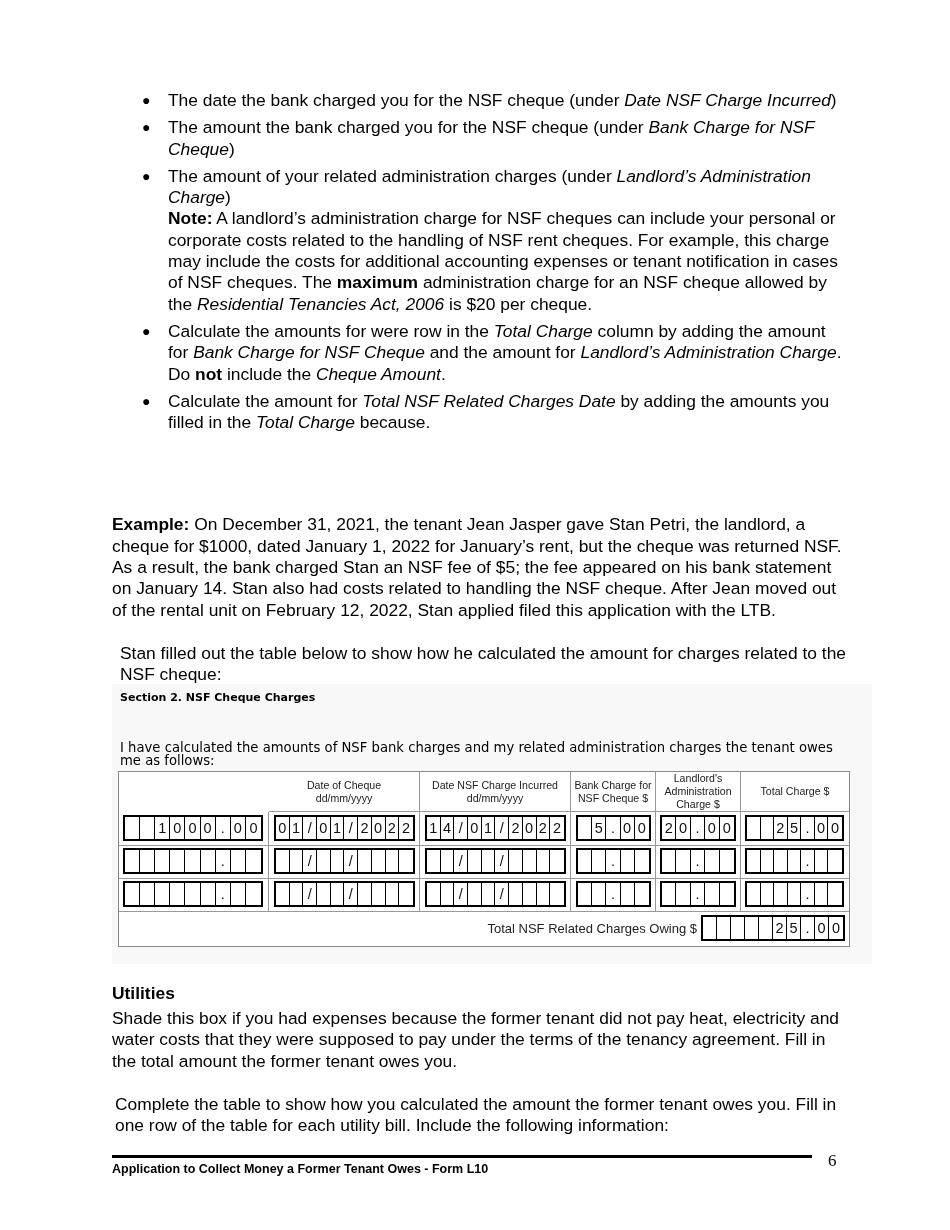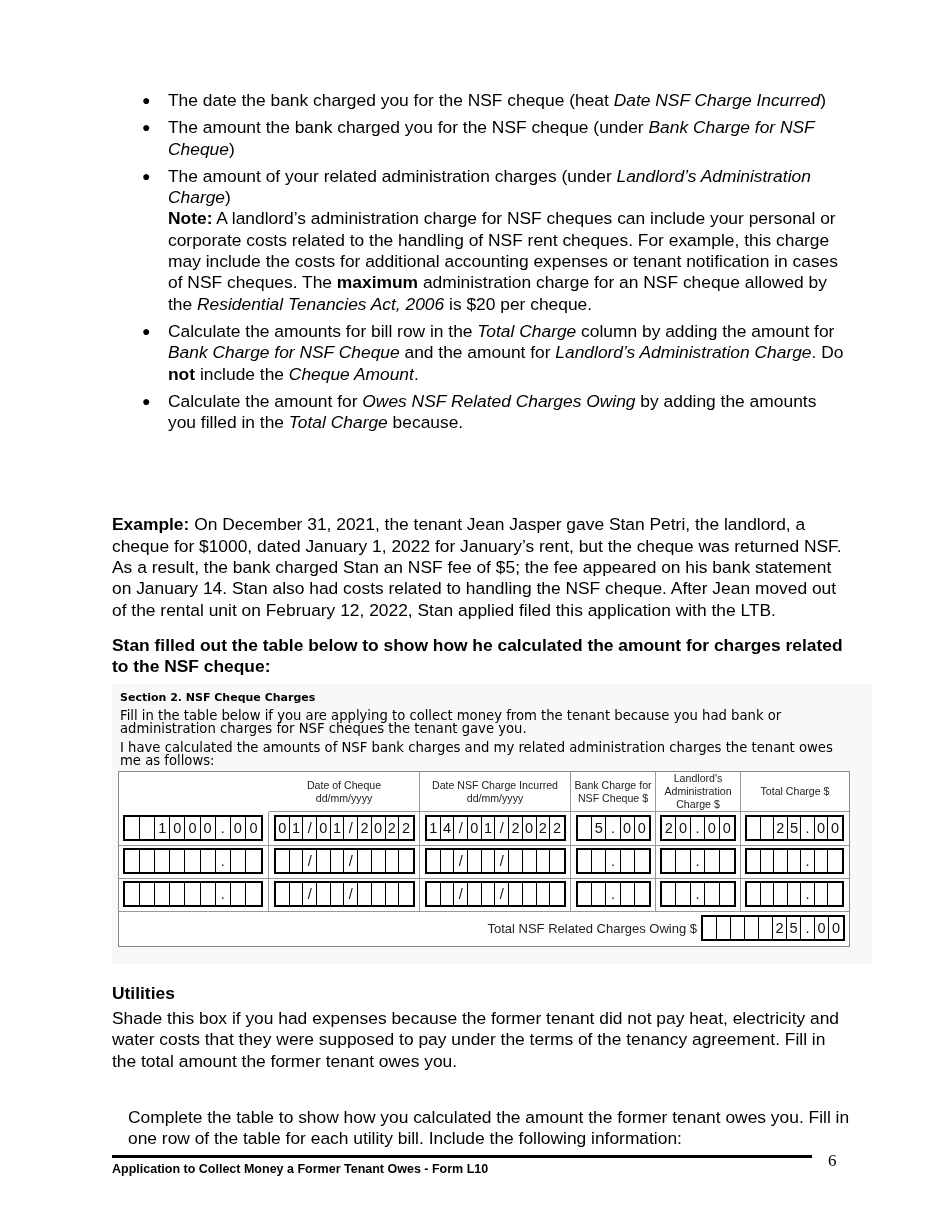--- a/index.html
+++ b/index.html
@@ -27,34 +27,33 @@
 
   .h-util { position:absolute; left:112px; top:983px; font-weight:bold; font-size:17.4px; }
   .footer-rule { position:absolute; left:112px; top:1155px; width:700px; height:3px; background:#000; }
   .footer-text { position:absolute; left:112px; top:1162px; font-family:"Liberation Sans", sans-serif; font-weight:bold; font-size:12.5px; }
   .page-num { position:absolute; left:828px; top:1151px; font-family:"Liberation Serif", serif; font-size:17px; }
 </style>
 </head>
 <body>
 
 <ul class="bullets" id="bullets">
-    <li><span class="dot">●</span><span>The date the bank charged you for the NSF cheque (heat </span><i>Date NSF Charge Incurred</i><span>)</span></li>
+    <li><span class="dot">●</span><span>The date the bank charged you for the NSF cheque (under </span><i>Date NSF Charge Incurred</i><span>)</span></li>
     <li><span class="dot">●</span><span>The amount the bank charged you for the NSF cheque (under </span><i>Bank Charge for NSF Cheque</i><span>)</span></li>
     <li><span class="dot">●</span><span>The amount of your related administration charges (under </span><i>Landlord’s Administration Charge</i><span>)</span><br><b>Note:</b><span> A landlord’s administration charge for NSF cheques can include your personal or corporate costs related to the handling of NSF rent cheques. For example, this charge may include the costs for additional accounting expenses or tenant notification in cases of NSF cheques. The </span><b>maximum</b><span> administration charge for an NSF cheque allowed by the </span><i>Residential Tenancies Act, 2006</i><span> is $20 per cheque.</span></li>
-    <li><span class="dot">●</span><span>Calculate the amounts for bill row in the </span><i>Total Charge</i><span> column by adding the amount for </span><i>Bank Charge for NSF Cheque</i><span> and the amount for </span><i>Landlord’s Administration Charge</i><span>. Do </span><b>not</b><span> include the </span><i>Cheque Amount</i><span>.</span></li>
-    <li><span class="dot">●</span><span>Calculate the amount for </span><i>Owes NSF Related Charges Owing</i><span> by adding the amounts you filled in the </span><i>Total Charge</i><span> because.</span></li>
+    <li><span class="dot">●</span><span>Calculate the amounts for were row in the </span><i>Total Charge</i><span> column by adding the amount for </span><i>Bank Charge for NSF Cheque</i><span> and the amount for </span><i>Landlord’s Administration Charge</i><span>. Do </span><b>not</b><span> include the </span><i>Cheque Amount</i><span>.</span></li>
+    <li><span class="dot">●</span><span>Calculate the amount for </span><i>Total NSF Related Charges Date</i><span> by adding the amounts you filled in the </span><i>Total Charge</i><span> because.</span></li>
   </ul>
 
 <p class="para" style="top:497px;"><b>Example:</b><span> On December 31, 2021, the tenant Jean Jasper gave Stan Petri, the landlord, a cheque for $1000, dated January 1, 2022 for January’s rent, but the cheque was returned NSF. As a result, the bank charged Stan an NSF fee of $5; the fee appeared on his bank statement on January 14. Stan also had costs related to handling the NSF cheque. After Jean moved out of the rental unit on February 12, 2022, Stan applied filed this application with the LTB.</span></p>
 
-<p class="para" style="top:635px; margin:0;font-weight:bold;">Stan filled out the table below to show how he calculated the amount for charges related to the NSF cheque:</p>
+<p class="para" style="top:635px; margin:8px;">Stan filled out the table below to show how he calculated the amount for charges related to the NSF cheque:</p>
 
 <div class="embed">
   <div class="sec-title">Section 2. NSF Cheque Charges</div>
-  <div class="sec-p" style="top:26px;">Fill in the table below if you are applying to collect money from the tenant because you had bank or administration charges for NSF cheques the tenant gave you.</div>
   <div class="sec-p" style="top:58px;">I have calculated the amounts of NSF bank charges and my related administration charges the tenant owes me as follows:</div>
 
   <div class="ftable" id="ftable">
     <div class="total-row">
       <span class="total-label">Total NSF Related Charges Owing  $</span>
       <div class="cellbox" id="totalbox" style="left: 582px; top: 3px; width: 144px;">
           <div class="ch" style="width: 14px;"></div>
           <div class="ch" style="width: 14px;"></div>
           <div class="ch" style="width: 14px;"></div>
           <div class="ch" style="width: 14px;"></div>
@@ -264,17 +263,17 @@
           <div class="ch" style="width: 13.5714px;">.</div>
           <div class="ch" style="width: 13.5714px;"></div>
           <div class="ch" style="width: 13.5714px;"></div>
         </div>
       </div>
     </div>
 </div>
 
 <div class="h-util">Utilities</div>
 <p class="para" style="top:1008px; margin:0;">Shade this box if you had expenses because the former tenant did not pay heat, electricity and water costs that they were supposed to pay under the terms of the tenancy agreement. Fill in the total amount the former tenant owes you.</p>
-<p class="para" style="top:1091px; margin:16px;">Complete the table to show how you calculated the amount the former tenant owes you. Fill in one row of the table for each utility bill. Include the following information:</p>
+<p class="para" style="top:1091px; margin:3px;">Complete the table to show how you calculated the amount the former tenant owes you. Fill in one row of the table for each utility bill. Include the following information:</p>
 
 <div class="footer-rule"></div>
 <div class="footer-text">Application to Collect Money a Former Tenant Owes - Form L10</div>
 <div class="page-num">6</div>
 
 </body></html>

